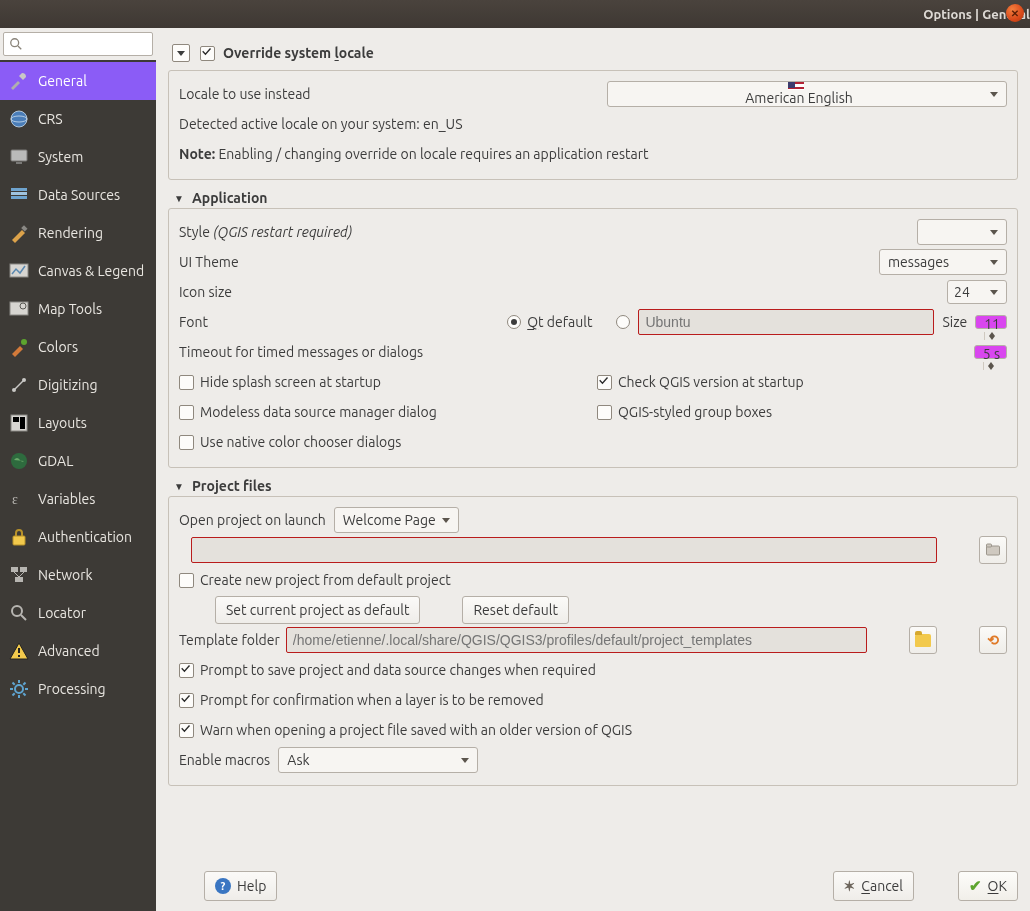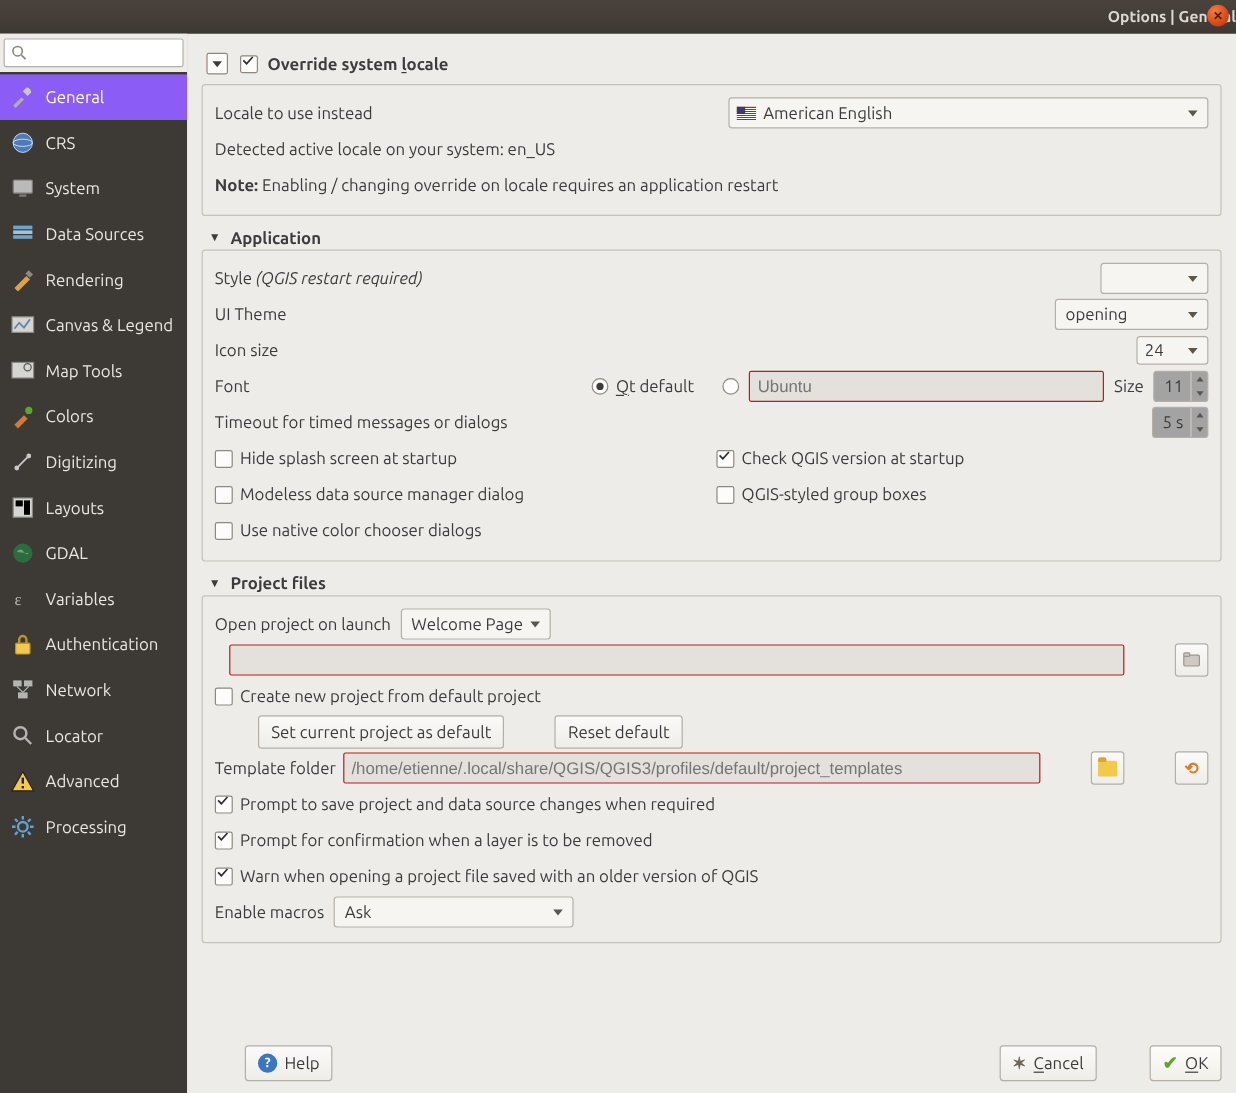--- a/index.html
+++ b/index.html
@@ -165,21 +165,21 @@
     content: "";
     position: absolute;
     right: 8px;
     top: 50%;
     margin-top: -2px;
     border-left: 4px solid transparent;
     border-right: 4px solid transparent;
     border-top: 5px solid #5b554d;
   }
   .combo.small { height: 24px; padding: 0 18px 0 6px; }
-  .combo.wide { padding-left: 6px; }
+  .combo.wide { padding-left: 6px; flex-direction: column; }
   .flag {
     width: 16px;
     height: 11px;
     margin-right: 6px;
     display: inline-block;
     background: linear-gradient(to bottom, #b22234 0 8%, #fff 8% 16%, #b22234 16% 24%, #fff 24% 32%, #b22234 32% 40%, #fff 40% 48%, #b22234 48% 56%, #fff 56% 64%, #b22234 64% 72%, #fff 72% 80%, #b22234 80% 88%, #fff 88% 96%, #b22234 96% 100%);
     position: relative;
   }
   .flag::before {
     content: "";
@@ -202,22 +202,23 @@
   input[type="text"].textfield.readonly {
     background: #e4e1dc;
     color: #9c978e;
   }
 
   .spin {
     display: inline-flex;
     align-items: center;
     border: 1px solid #b5afa7;
     border-radius: 3px;
-    height: 26px;
-    background: #a3a3a3;
+    height: 14px;
+    background: #d946ef;
+    flex-direction: column;
   }
   .spin .val {
     padding: 0 6px 0 8px;
     min-width: 24px;
     text-align: left;
     font-size: 14px;
   }
   .spin .arrows {
     width: 14px;
     display: flex;
@@ -586,21 +587,21 @@
         </span>
         <span class="spacer"></span>
         <div class="combo" style="width:90px">
           <span></span>
         </div>
       </div>
       <div class="row">
         <span class="label">UI Theme</span>
         <span class="spacer"></span>
         <div class="combo" style="width:128px">
-          <span>opening</span>
+          <span>messages</span>
         </div>
       </div>
       <div class="row">
         <span class="label">Icon size</span>
         <span class="spacer"></span>
         <div class="combo small" style="width:46px">
           <span>24</span>
         </div>
       </div>
       <div class="row">

